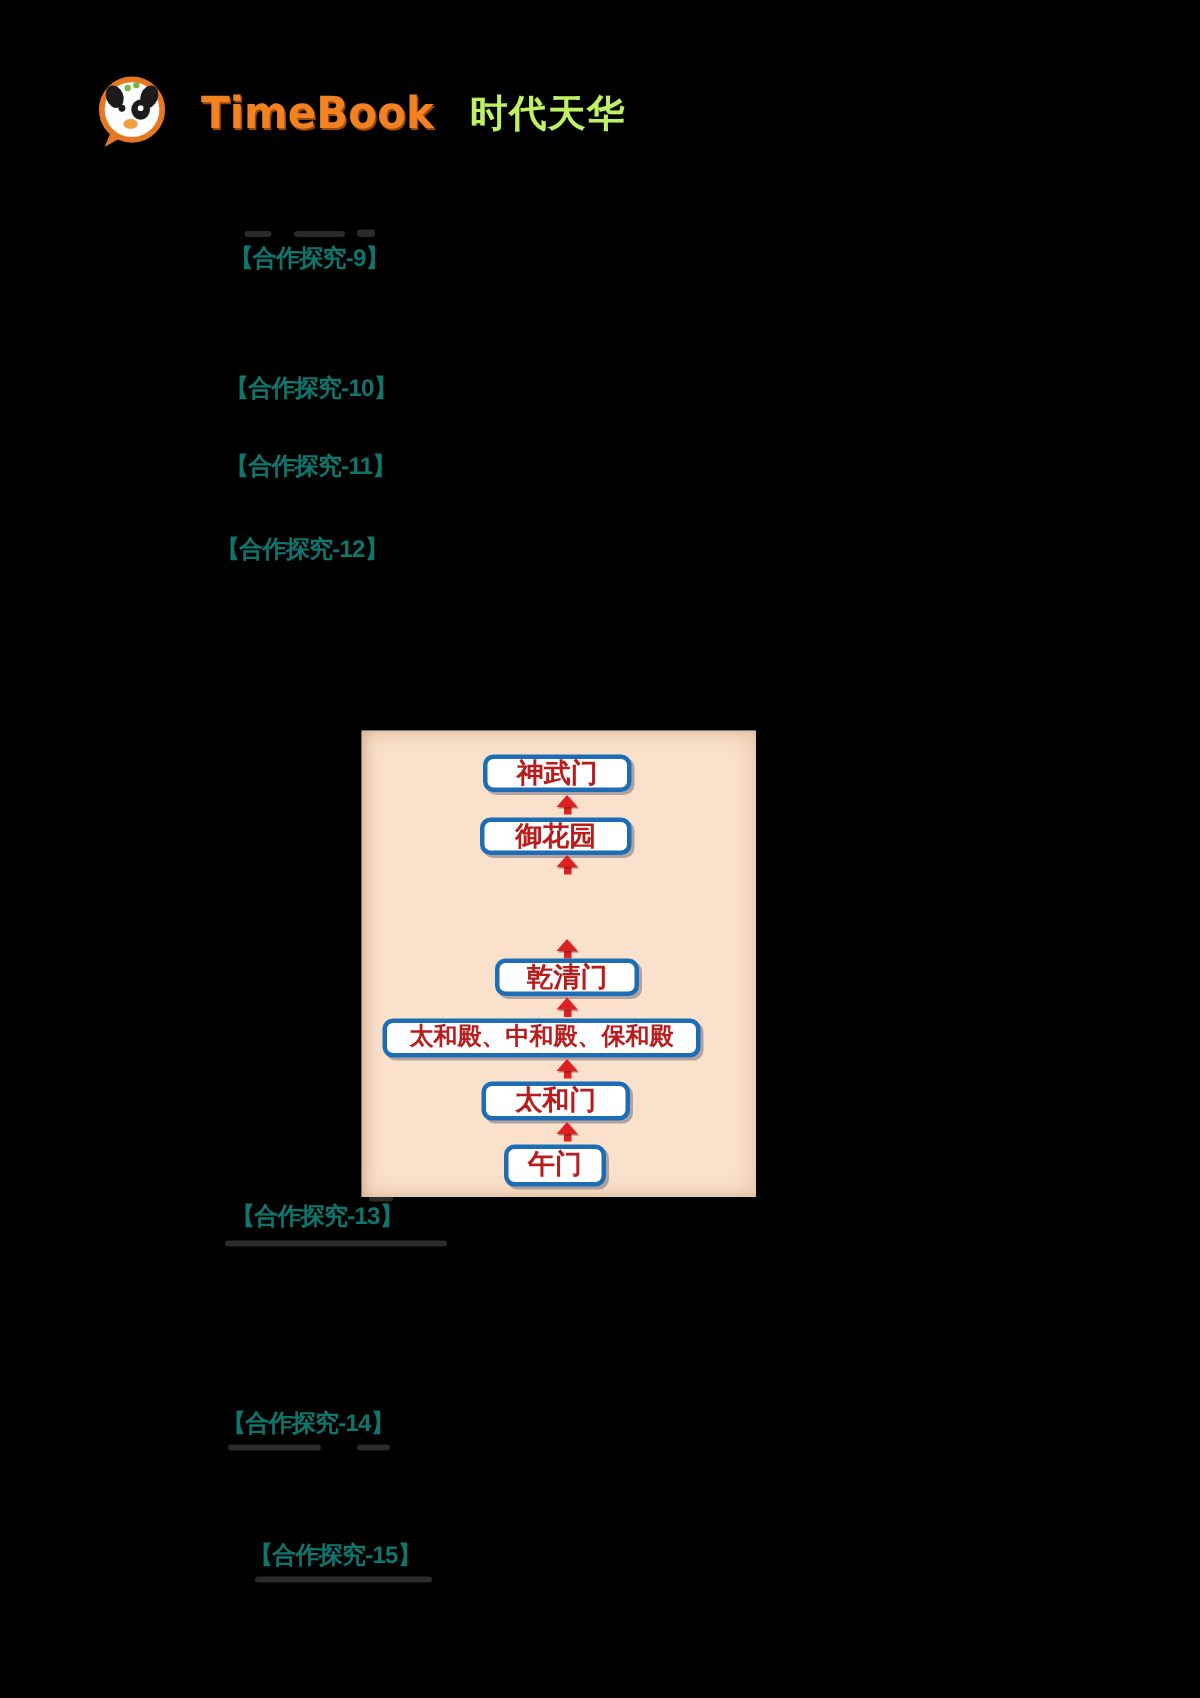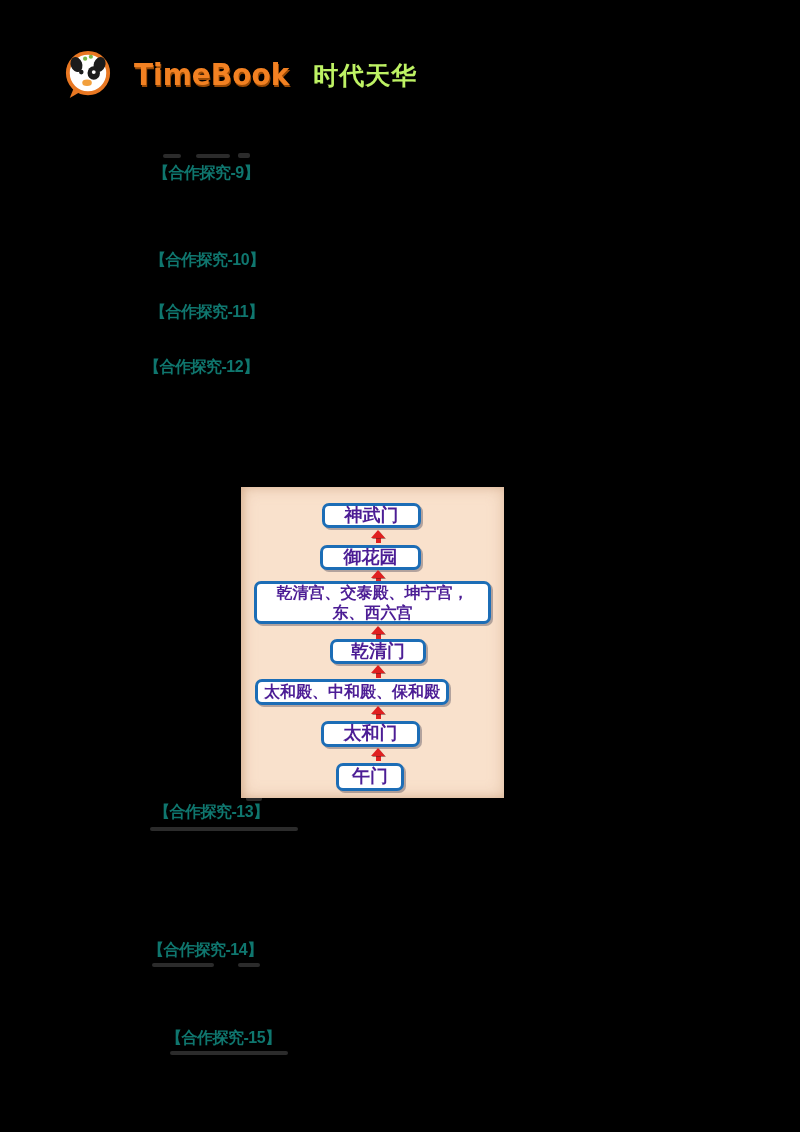--- a/index.html
+++ b/index.html
@@ -57,34 +57,34 @@
     left:241px;top:487px;width:263px;height:311px;
     background:#f9e1cc;
     box-shadow:inset 0 0 16px rgba(186,136,96,.38), inset 3px 0 6px rgba(186,136,96,.30);
   }
   .node{
     position:absolute;
     background:#ffffff;
     border:3px solid #1c6db6;
     border-radius:7px;
     box-shadow:2px 2px 0 rgba(45,45,70,.35);
-    color:#4c1d95;
+    color:#b91c1c;
     font-family:Liberation Sans, sans-serif;
     font-weight:700;
     display:flex;align-items:center;justify-content:center;
     text-align:center;
     white-space:pre-line;
     box-sizing:border-box;
     line-height:1.2;
   }
   .n0{left:81px;top:16px;width:99px;height:25px;font-size:18px;}
   .n1{left:79px;top:58px;width:101px;height:25px;font-size:18px;}
   .n2{left:13px;top:94px;width:237px;height:43px;font-size:16px;}
   .n3{left:89px;top:152px;width:96px;height:25px;font-size:18px;}
-  .n4{left:14px;top:192px;width:194px;height:26px;font-size:16px;}
+  .n4{left:14px;top:192px;width:212px;height:26px;font-size:16px;}
   .n5{left:80px;top:234px;width:99px;height:26px;font-size:18px;}
   .n6{left:95px;top:276px;width:68px;height:28px;font-size:18px;}
 
   .up-arrow{
     position:absolute;left:130px;width:14px;height:13px;
   }
   .up-arrow .tri{
     width:0;height:0;margin:0 auto;
     border-left:7px solid transparent;
     border-right:7px solid transparent;
@@ -138,22 +138,20 @@
   <div class="node n0">神武门</div>
   <div class="up-arrow a1">
       <div class="tri"></div>
       <div class="stem"></div>
     </div>
   <div class="node n1">御花园</div>
   <div class="up-arrow a2">
       <div class="tri"></div>
       <div class="stem"></div>
     </div>
-  <div class="node n2">乾清宫、交泰殿、坤宁宫，
-东、西六宫</div>
   <div class="up-arrow a3">
       <div class="tri"></div>
       <div class="stem"></div>
     </div>
   <div class="node n3">乾清门</div>
   <div class="up-arrow a4">
       <div class="tri"></div>
       <div class="stem"></div>
     </div>
   <div class="node n4">太和殿、中和殿、保和殿</div>

